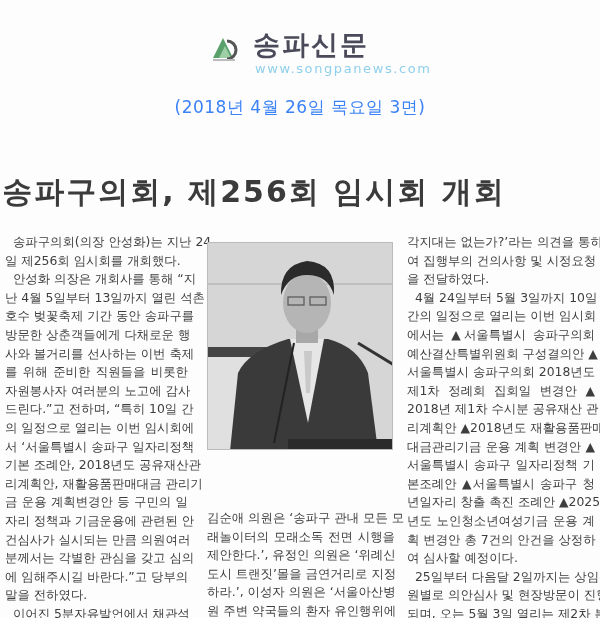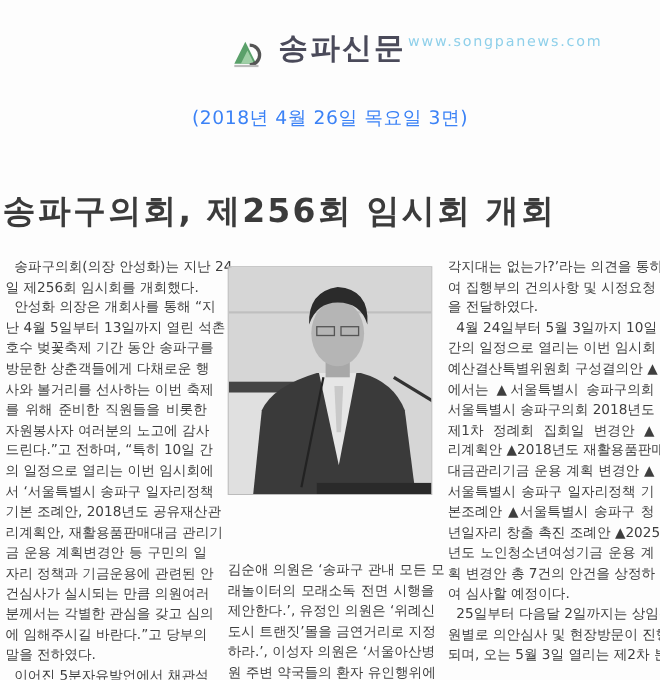--- a/index.html
+++ b/index.html
@@ -10,21 +10,21 @@
       color: #3a3a3a;
     }
     .page { position: relative; width: 600px; height: 618px; }
 
     
     .masthead {
       position: absolute; top: 30px; left: 211px;
       display: flex; align-items: flex-start;
     }
     .logo-mark { width: 34px; height: 30px; margin-right: 8px; margin-top: 2px; }
-    .brand { display: flex; flex-direction: row; }
+    .brand { display: flex; flex-direction: column; }
     .brand-name {
       font-size: 27px; font-weight: bold; color: #4a4a5a;
       letter-spacing: 2px; line-height: 30px;
     }
     .brand-url {
       font-size: 13px; color: #8fd0ea; letter-spacing: 1.6px;
       margin-top: 1px; margin-left: 2px;
     }
 
     .dateline {
@@ -138,24 +138,25 @@
       <span class="line">하라.’, 이성자 의원은 ‘서울아산병</span>
       <span class="line">원 주변 약국들의 환자 유인행위에</span>
     </div>
 
   <div class="col col-right" id="col-right">
       <span class="line">각지대는 없는가?’라는 의견을 통하</span>
       <span class="line">여 집행부의 건의사항 및 시정요청</span>
       <span class="line" style="text-align-last: left;">을 전달하였다.</span>
       <span class="line">&nbsp;&nbsp;4월 24일부터 5월 3일까지 10일</span>
       <span class="line">간의 일정으로 열리는 이번 임시회</span>
+      <span class="line">에서는 ▲서울특별시 송파구의회</span>
       <span class="line">예산결산특별위원회 구성결의안 ▲</span>
-      <span class="line">에서는 ▲서울특별시 송파구의회</span>
       <span class="line">서울특별시 송파구의회 2018년도</span>
       <span class="line">제1차 정례회 집회일 변경안 ▲</span>
+      <span class="line">2018년 제1차 수시분 공유재산 관</span>
       <span class="line">리계획안 ▲2018년도 재활용품판매</span>
       <span class="line">대금관리기금 운용 계획 변경안 ▲</span>
       <span class="line">서울특별시 송파구 일자리정책 기</span>
       <span class="line">본조례안 ▲서울특별시 송파구 청</span>
       <span class="line">년일자리 창출 촉진 조례안 ▲2025</span>
       <span class="line">년도 노인청소년여성기금 운용 계</span>
       <span class="line">획 변경안 총 7건의 안건을 상정하</span>
       <span class="line" style="text-align-last: left;">여 심사할 예정이다.</span>
       <span class="line">&nbsp;&nbsp;25일부터 다음달 2일까지는 상임위</span>
       <span class="line">원별로 의안심사 및 현장방문이 진행</span>

